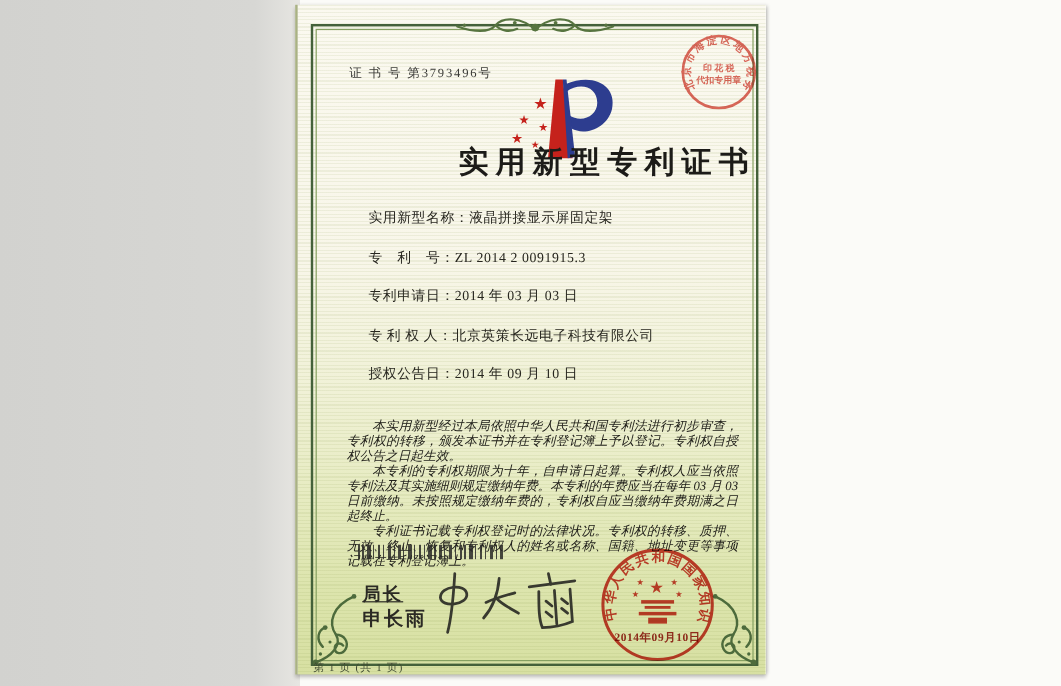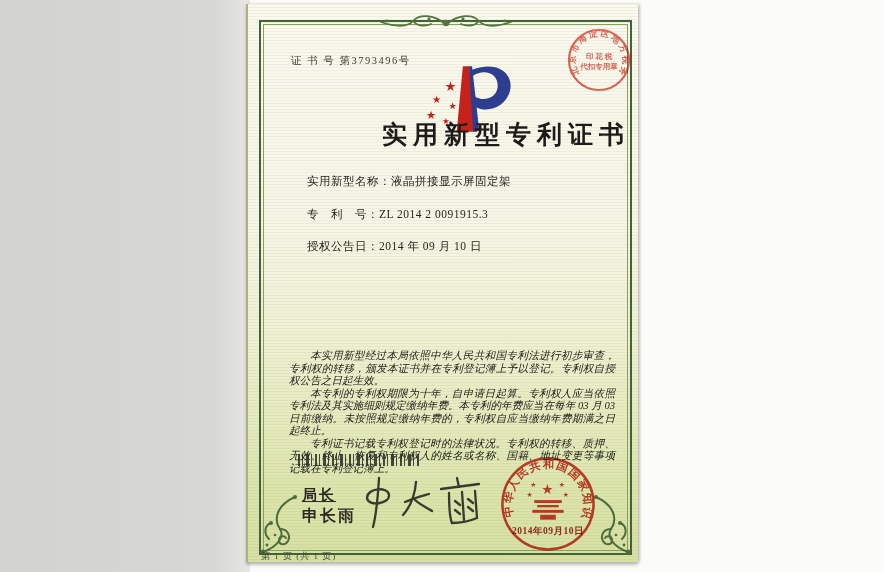--- a/index.html
+++ b/index.html
@@ -142,20 +142,22 @@
         <text x="6" y="58" font-size="11">★</text>
         <text x="22" y="62" font-size="8">★</text>
       </g>
     </svg>
 
     <div class="title">实用新型专利证书</div>
 
     <div class="fields">
       <div class="field-row"><span class="lab">实用新型名称：</span><span>液晶拼接显示屏固定架</span></div>
       <div class="field-row"><span class="lab">专　利　号：</span><span>ZL 2014 2 0091915.3</span></div>
+      <div class="field-row"><span class="lab">专利申请日：</span><span>2014 年 03 月 03 日</span></div>
+      <div class="field-row"><span class="lab">专 利 权 人：</span><span>北京英策长远电子科技有限公司</span></div>
       <div class="field-row"><span class="lab">授权公告日：</span><span>2014 年 09 月 10 日</span></div>
     </div>
 
     <div class="paragraphs">
       <p>本实用新型经过本局依照中华人民共和国专利法进行初步审查，专利权的转移，颁发本证书并在专利登记簿上予以登记。专利权自授权公告之日起生效。</p>
       <p>本专利的专利权期限为十年，自申请日起算。专利权人应当依照专利法及其实施细则规定缴纳年费。本专利的年费应当在每年 03 月 03 日前缴纳。未按照规定缴纳年费的，专利权自应当缴纳年费期满之日起终止。</p>
       <p>专利证书记载专利权登记时的法律状况。专利权的转移、质押、无效、终止、恢复和专利权人的姓名或名称、国籍、地址变更等事项记载在专利登记簿上。</p>
     </div>
 
     <div class="barcode"></div>

